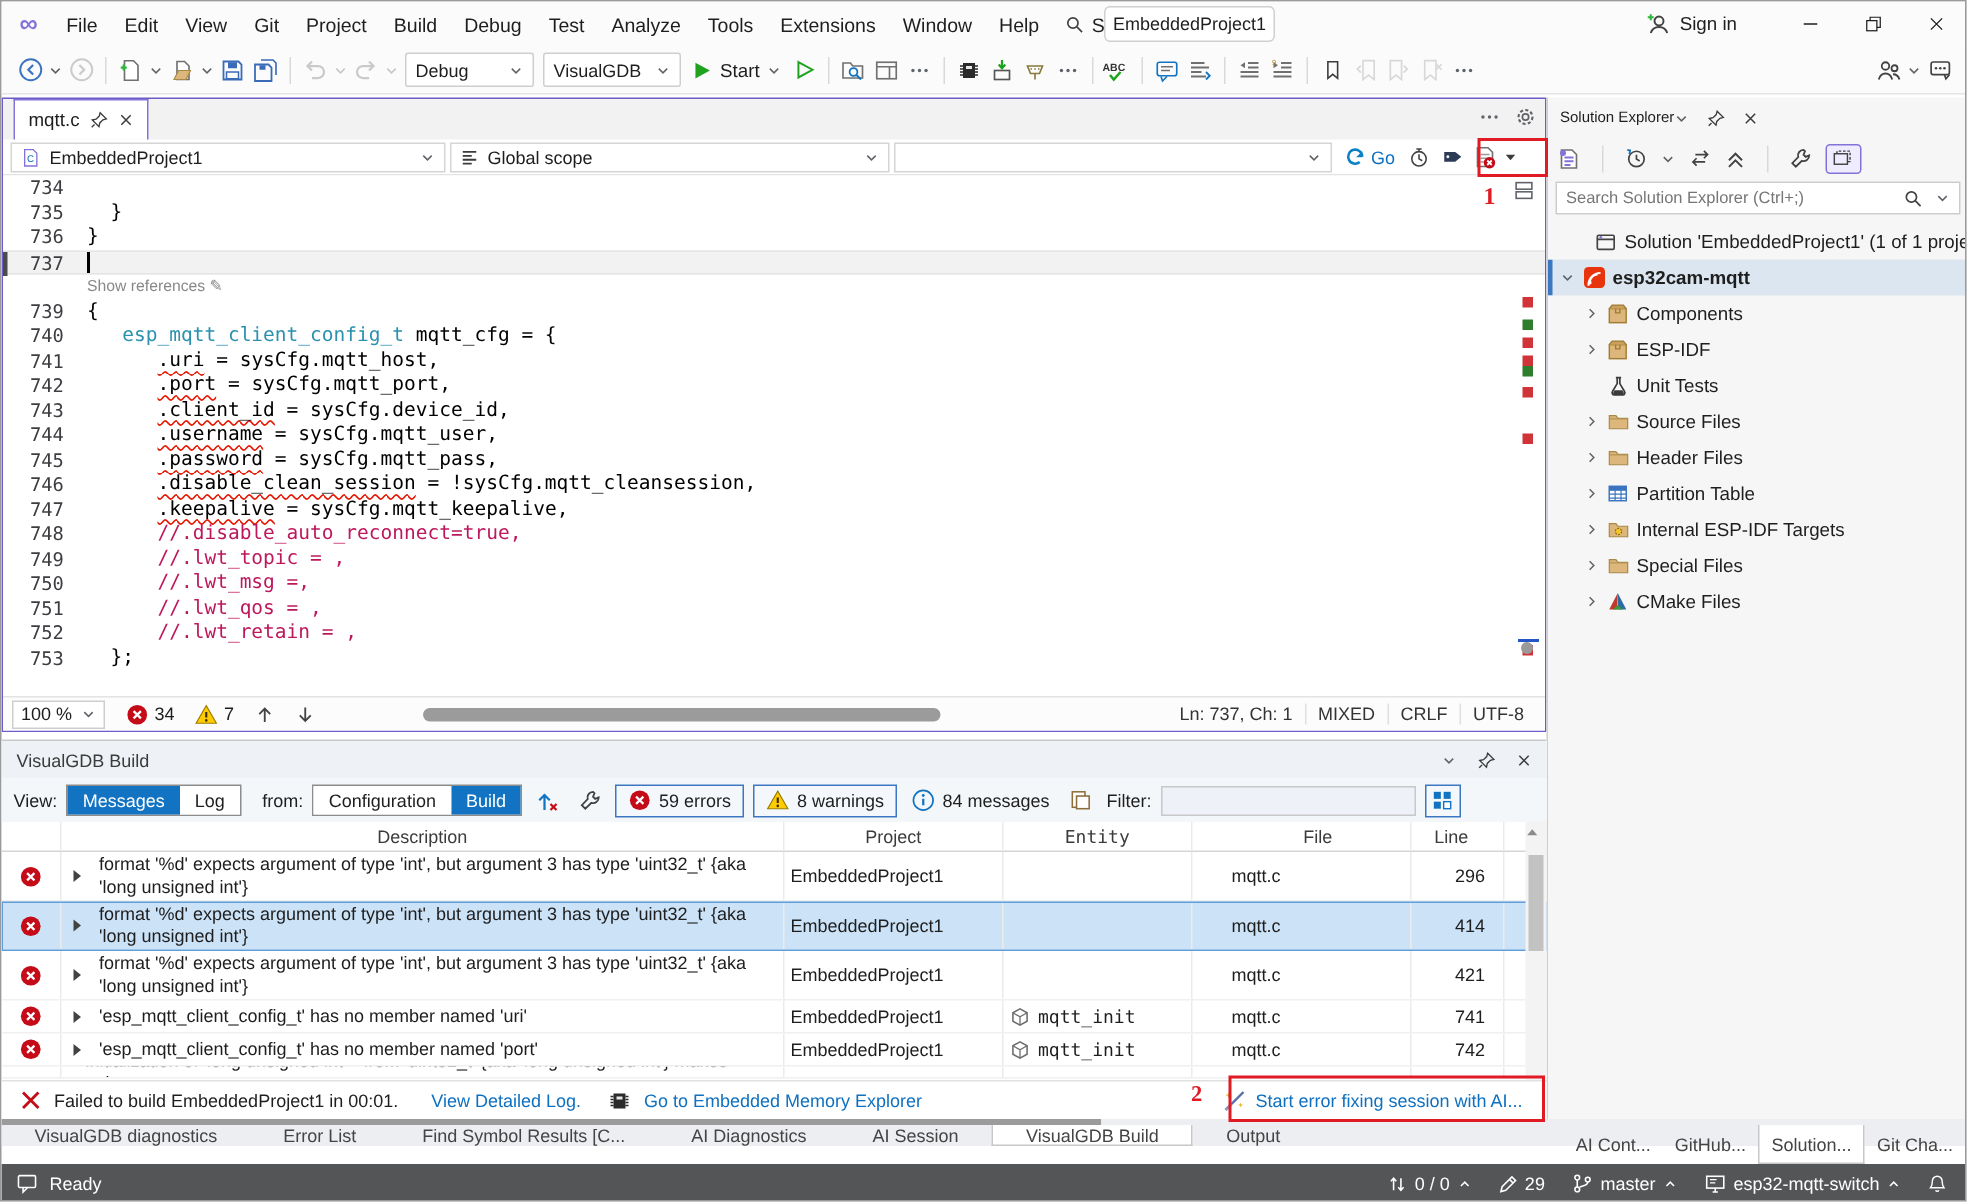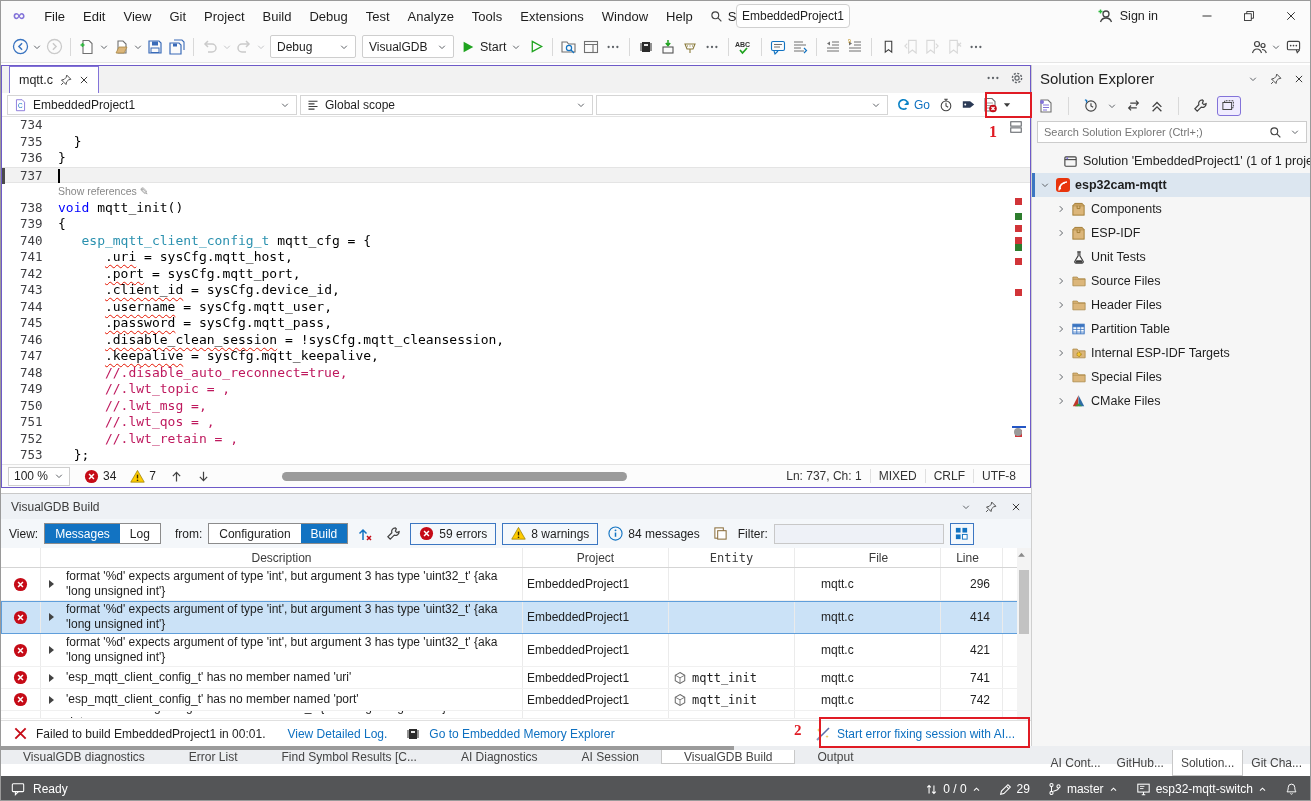--- a/index.html
+++ b/index.html
@@ -49,21 +49,21 @@
 #caret-ind{position:absolute;width:14px;height:2px;background:#2456c5}
 #caret-dot{position:absolute;width:8px;height:8px;border-radius:50%;background:#9a9a9a}
 #editor-status{height:23px;border-top:1px solid #e3e3e3;background:#fcfcfc;display:flex;align-items:center;padding:0 6px;font-size:12px;position:relative}
 #zoom-select{width:62px;height:19px;border:1px solid #cecece;display:flex;align-items:center;justify-content:space-between;padding:0 5px;background:#fff}
 .statbadge{display:flex;align-items:center;gap:4px;margin-left:14px}
 #hscroll{position:absolute;left:280px;top:7px;width:345px;height:9px;border-radius:5px;background:#9b9b9b}
 #caret-info{position:absolute;right:6px;display:flex;align-items:center;font-size:12px;color:#333}
 #caret-info span{padding:0 8px;border-left:1px solid #e0e0e0}
 
 #sol-exp{position:absolute;left:1030px;top:64px;width:281px;height:681px;background:#f6f6f6;border-left:1px solid #cfcfcf;overflow:hidden}
-#se-header{height:27px;display:flex;align-items:center;justify-content:space-between;padding:0 8px;font-size:15px}
+#se-header{height:27px;display:flex;align-items:center;padding:0 8px;font-size:10px}
 #se-header .ic{display:flex;gap:12px;align-items:center}
 #se-toolbar{height:27px;display:flex;align-items:center;padding:0 6px;gap:9px}
 #se-showall{border:1px solid #8373d9;border-radius:3px;padding:2px 3px;background:#f0ecff}
 #se-search{margin:2px 5px;height:22px;background:#fff;border:1px solid #cccccc;display:flex;align-items:center;padding:0 6px;font-size:11px;color:#767676;justify-content:space-between}
 #se-tree{margin-top:6px;font-size:12.5px}
 .trow{height:24px;display:flex;align-items:center;position:relative;white-space:nowrap;overflow:hidden}
 .trow .chev{width:14px;margin-left:14px;display:flex;justify-content:center;flex:none}
 .trow .ticon{width:17px;margin:0 4px 0 2px;flex:none;display:flex;justify-content:center}
 .trow.sel{background:#dce6f0}
 .trow.sel::before{content:"";position:absolute;left:0;top:0;width:3px;height:100%;background:#3c77c2}
@@ -546,21 +546,20 @@
           </svg>
         </span>
     </div>
     <div id="code">
       <div id="code-rows">
           <div class="crow"><span class="lnum">734</span><span class="ctext"></span></div>
           <div class="crow"><span class="lnum">735</span><span class="ctext"><span class="seg-p">  }</span></span></div>
           <div class="crow"><span class="lnum">736</span><span class="ctext"><span class="seg-p">}</span></span></div>
           <div class="crow current"><span class="lnum">737</span><span class="ctext"><span class="cursor"></span></span></div>
           <div class="crow"><span class="lnum"></span><span class="ctext"><span class="seg-cl">Show references</span><span class="seg-cl"> ✎</span></span></div>
-          <div class="crow"><span class="lnum">738</span><span class="ctext"><span class="seg-k">void</span><span class="seg-p"> mqtt_init()</span></span></div>
           <div class="crow"><span class="lnum">739</span><span class="ctext"><span class="seg-p">{</span></span></div>
           <div class="crow"><span class="lnum">740</span><span class="ctext"><span class="seg-p">   </span><span class="seg-t">esp_mqtt_client_config_t</span><span class="seg-p"> mqtt_cfg = {</span></span></div>
           <div class="crow"><span class="lnum">741</span><span class="ctext"><span class="seg-p">      </span><span class="seg-e">.uri</span><span class="seg-p"> = sysCfg.mqtt_host,</span></span></div>
           <div class="crow"><span class="lnum">742</span><span class="ctext"><span class="seg-p">      </span><span class="seg-e">.port</span><span class="seg-p"> = sysCfg.mqtt_port,</span></span></div>
           <div class="crow"><span class="lnum">743</span><span class="ctext"><span class="seg-p">      </span><span class="seg-e">.client_id</span><span class="seg-p"> = sysCfg.device_id,</span></span></div>
           <div class="crow"><span class="lnum">744</span><span class="ctext"><span class="seg-p">      </span><span class="seg-e">.username</span><span class="seg-p"> = sysCfg.mqtt_user,</span></span></div>
           <div class="crow"><span class="lnum">745</span><span class="ctext"><span class="seg-p">      </span><span class="seg-e">.password</span><span class="seg-p"> = sysCfg.mqtt_pass,</span></span></div>
           <div class="crow"><span class="lnum">746</span><span class="ctext"><span class="seg-p">      </span><span class="seg-e">.disable_clean_session</span><span class="seg-p"> = !sysCfg.mqtt_cleansession,</span></span></div>
           <div class="crow"><span class="lnum">747</span><span class="ctext"><span class="seg-p">      </span><span class="seg-e">.keepalive</span><span class="seg-p"> = sysCfg.mqtt_keepalive,</span></span></div>
           <div class="crow"><span class="lnum">748</span><span class="ctext"><span class="seg-p">      </span><span class="seg-c">//.disable_auto_reconnect=true,</span></span></div>

